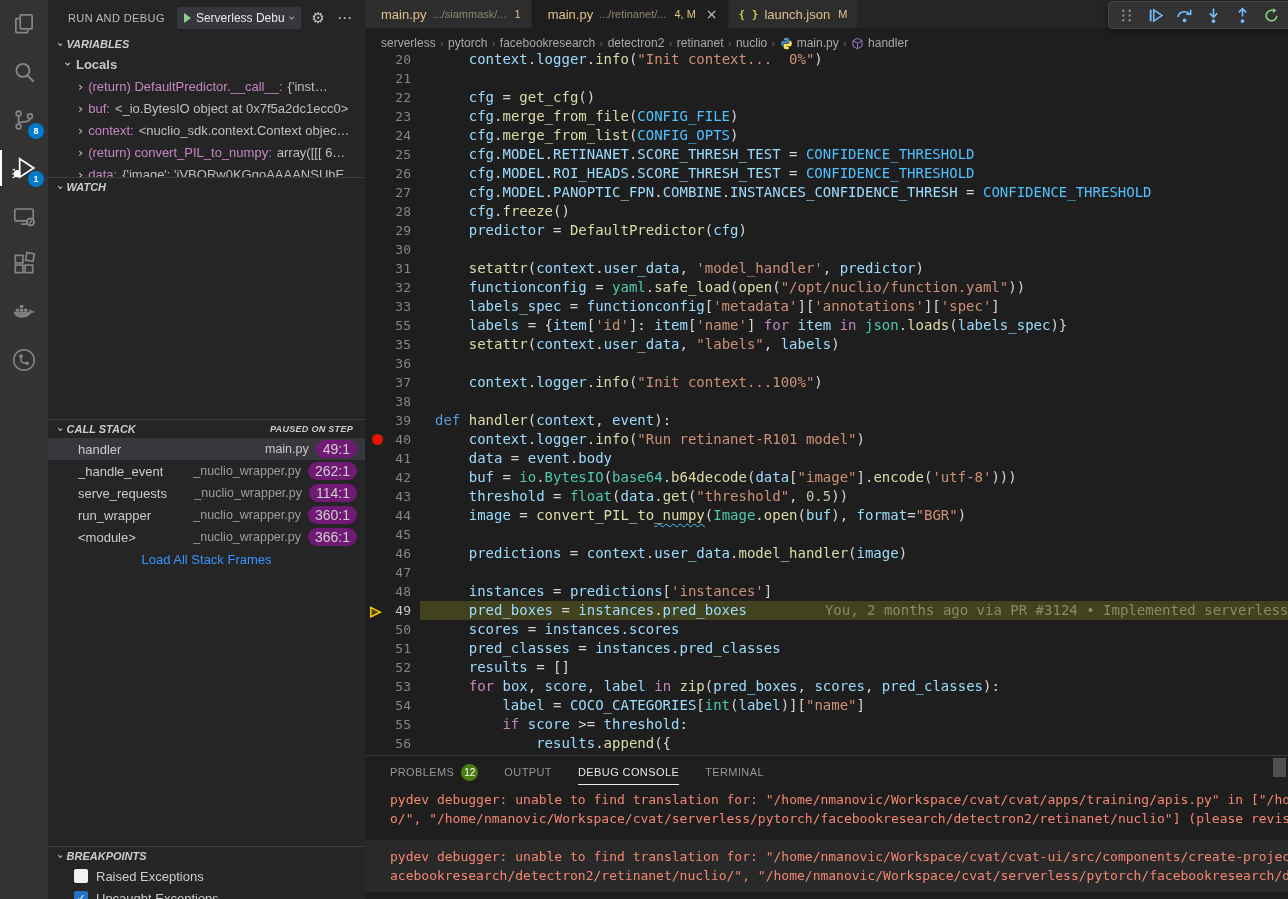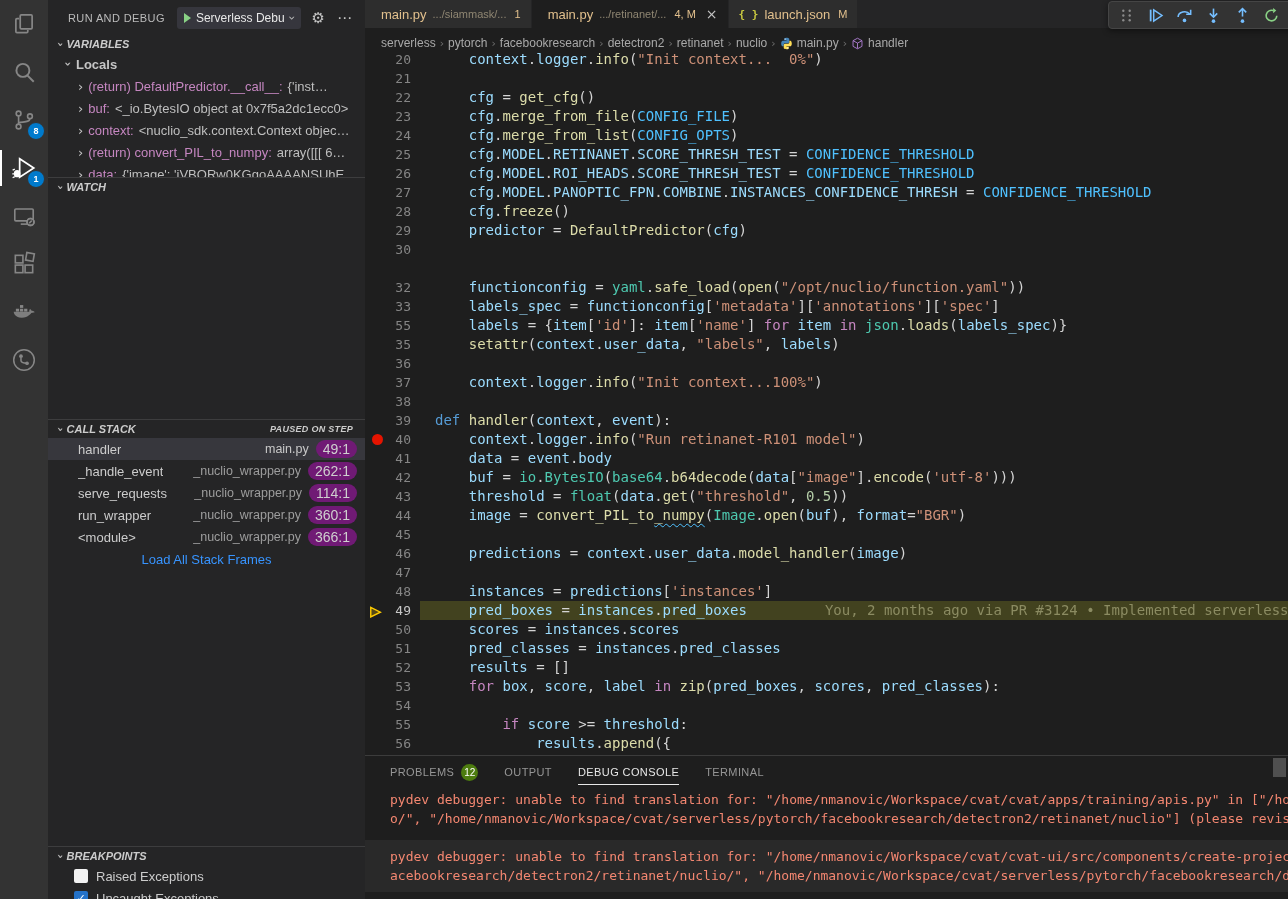--- a/index.html
+++ b/index.html
@@ -419,20 +419,24 @@
           <div class="ct"><span class="tk-p">    </span><span class="tk-v">cfg</span><span class="tk-p">.</span><span class="tk-f">freeze</span><span class="tk-p">()</span></div>
         </div>
         <div class="cl" style="top: 171px;">
           <div class="ln">29</div>
           <div class="ct"><span class="tk-p">    </span><span class="tk-v">predictor</span><span class="tk-p"> = </span><span class="tk-f">DefaultPredictor</span><span class="tk-p">(</span><span class="tk-v">cfg</span><span class="tk-p">)</span></div>
         </div>
         <div class="cl" style="top: 190px;">
           <div class="ln">30</div>
           <div class="ct"></div>
         </div>
+        <div class="cl" style="top: 209px;">
+          <div class="ln">31</div>
+          <div class="ct"><span class="tk-p">    </span><span class="tk-f">setattr</span><span class="tk-p">(</span><span class="tk-v">context</span><span class="tk-p">.</span><span class="tk-v">user_data</span><span class="tk-p">, </span><span class="tk-s">'model_handler'</span><span class="tk-p">, </span><span class="tk-v">predictor</span><span class="tk-p">)</span></div>
+        </div>
         <div class="cl" style="top: 228px;">
           <div class="ln">32</div>
           <div class="ct"><span class="tk-p">    </span><span class="tk-v">functionconfig</span><span class="tk-p"> = </span><span class="tk-t">yaml</span><span class="tk-p">.</span><span class="tk-f">safe_load</span><span class="tk-p">(</span><span class="tk-f">open</span><span class="tk-p">(</span><span class="tk-s">"/opt/nuclio/function.yaml"</span><span class="tk-p">))</span></div>
         </div>
         <div class="cl" style="top: 247px;">
           <div class="ln">33</div>
           <div class="ct"><span class="tk-p">    </span><span class="tk-v">labels_spec</span><span class="tk-p"> = </span><span class="tk-v">functionconfig</span><span class="tk-p">[</span><span class="tk-s">'metadata'</span><span class="tk-p">][</span><span class="tk-s">'annotations'</span><span class="tk-p">][</span><span class="tk-s">'spec'</span><span class="tk-p">]</span></div>
         </div>
         <div class="cl" style="top: 266px;">
           <div class="ln">55</div>
@@ -514,20 +518,21 @@
         <div class="cl" style="top: 608px;">
           <div class="ln">52</div>
           <div class="ct"><span class="tk-p">    </span><span class="tk-v">results</span><span class="tk-p"> = []</span></div>
         </div>
         <div class="cl" style="top: 627px;">
           <div class="ln">53</div>
           <div class="ct"><span class="tk-p">    </span><span class="tk-c">for</span><span class="tk-p"> </span><span class="tk-v">box</span><span class="tk-p">, </span><span class="tk-v">score</span><span class="tk-p">, </span><span class="tk-v">label</span><span class="tk-p"> </span><span class="tk-c">in</span><span class="tk-p"> </span><span class="tk-f">zip</span><span class="tk-p">(</span><span class="tk-v">pred_boxes</span><span class="tk-p">, </span><span class="tk-v">scores</span><span class="tk-p">, </span><span class="tk-v">pred_classes</span><span class="tk-p">):</span></div>
         </div>
         <div class="cl" style="top: 646px;">
           <div class="ln">54</div>
+          <div class="ct"><span class="tk-p">        </span><span class="tk-v">label</span><span class="tk-p"> = </span><span class="tk-v">COCO_CATEGORIES</span><span class="tk-p">[</span><span class="tk-t">int</span><span class="tk-p">(</span><span class="tk-v">label</span><span class="tk-p">)][</span><span class="tk-s">"name"</span><span class="tk-p">]</span></div>
         </div>
         <div class="cl" style="top: 665px;">
           <div class="ln">55</div>
           <div class="ct"><span class="tk-p">        </span><span class="tk-c">if</span><span class="tk-p"> </span><span class="tk-v">score</span><span class="tk-p"> &gt;= </span><span class="tk-v">threshold</span><span class="tk-p">:</span></div>
         </div>
         <div class="cl" style="top: 684px;">
           <div class="ln">56</div>
           <div class="ct"><span class="tk-p">            </span><span class="tk-v">results</span><span class="tk-p">.</span><span class="tk-f">append</span><span class="tk-p">({</span></div>
         </div>
       </div>

